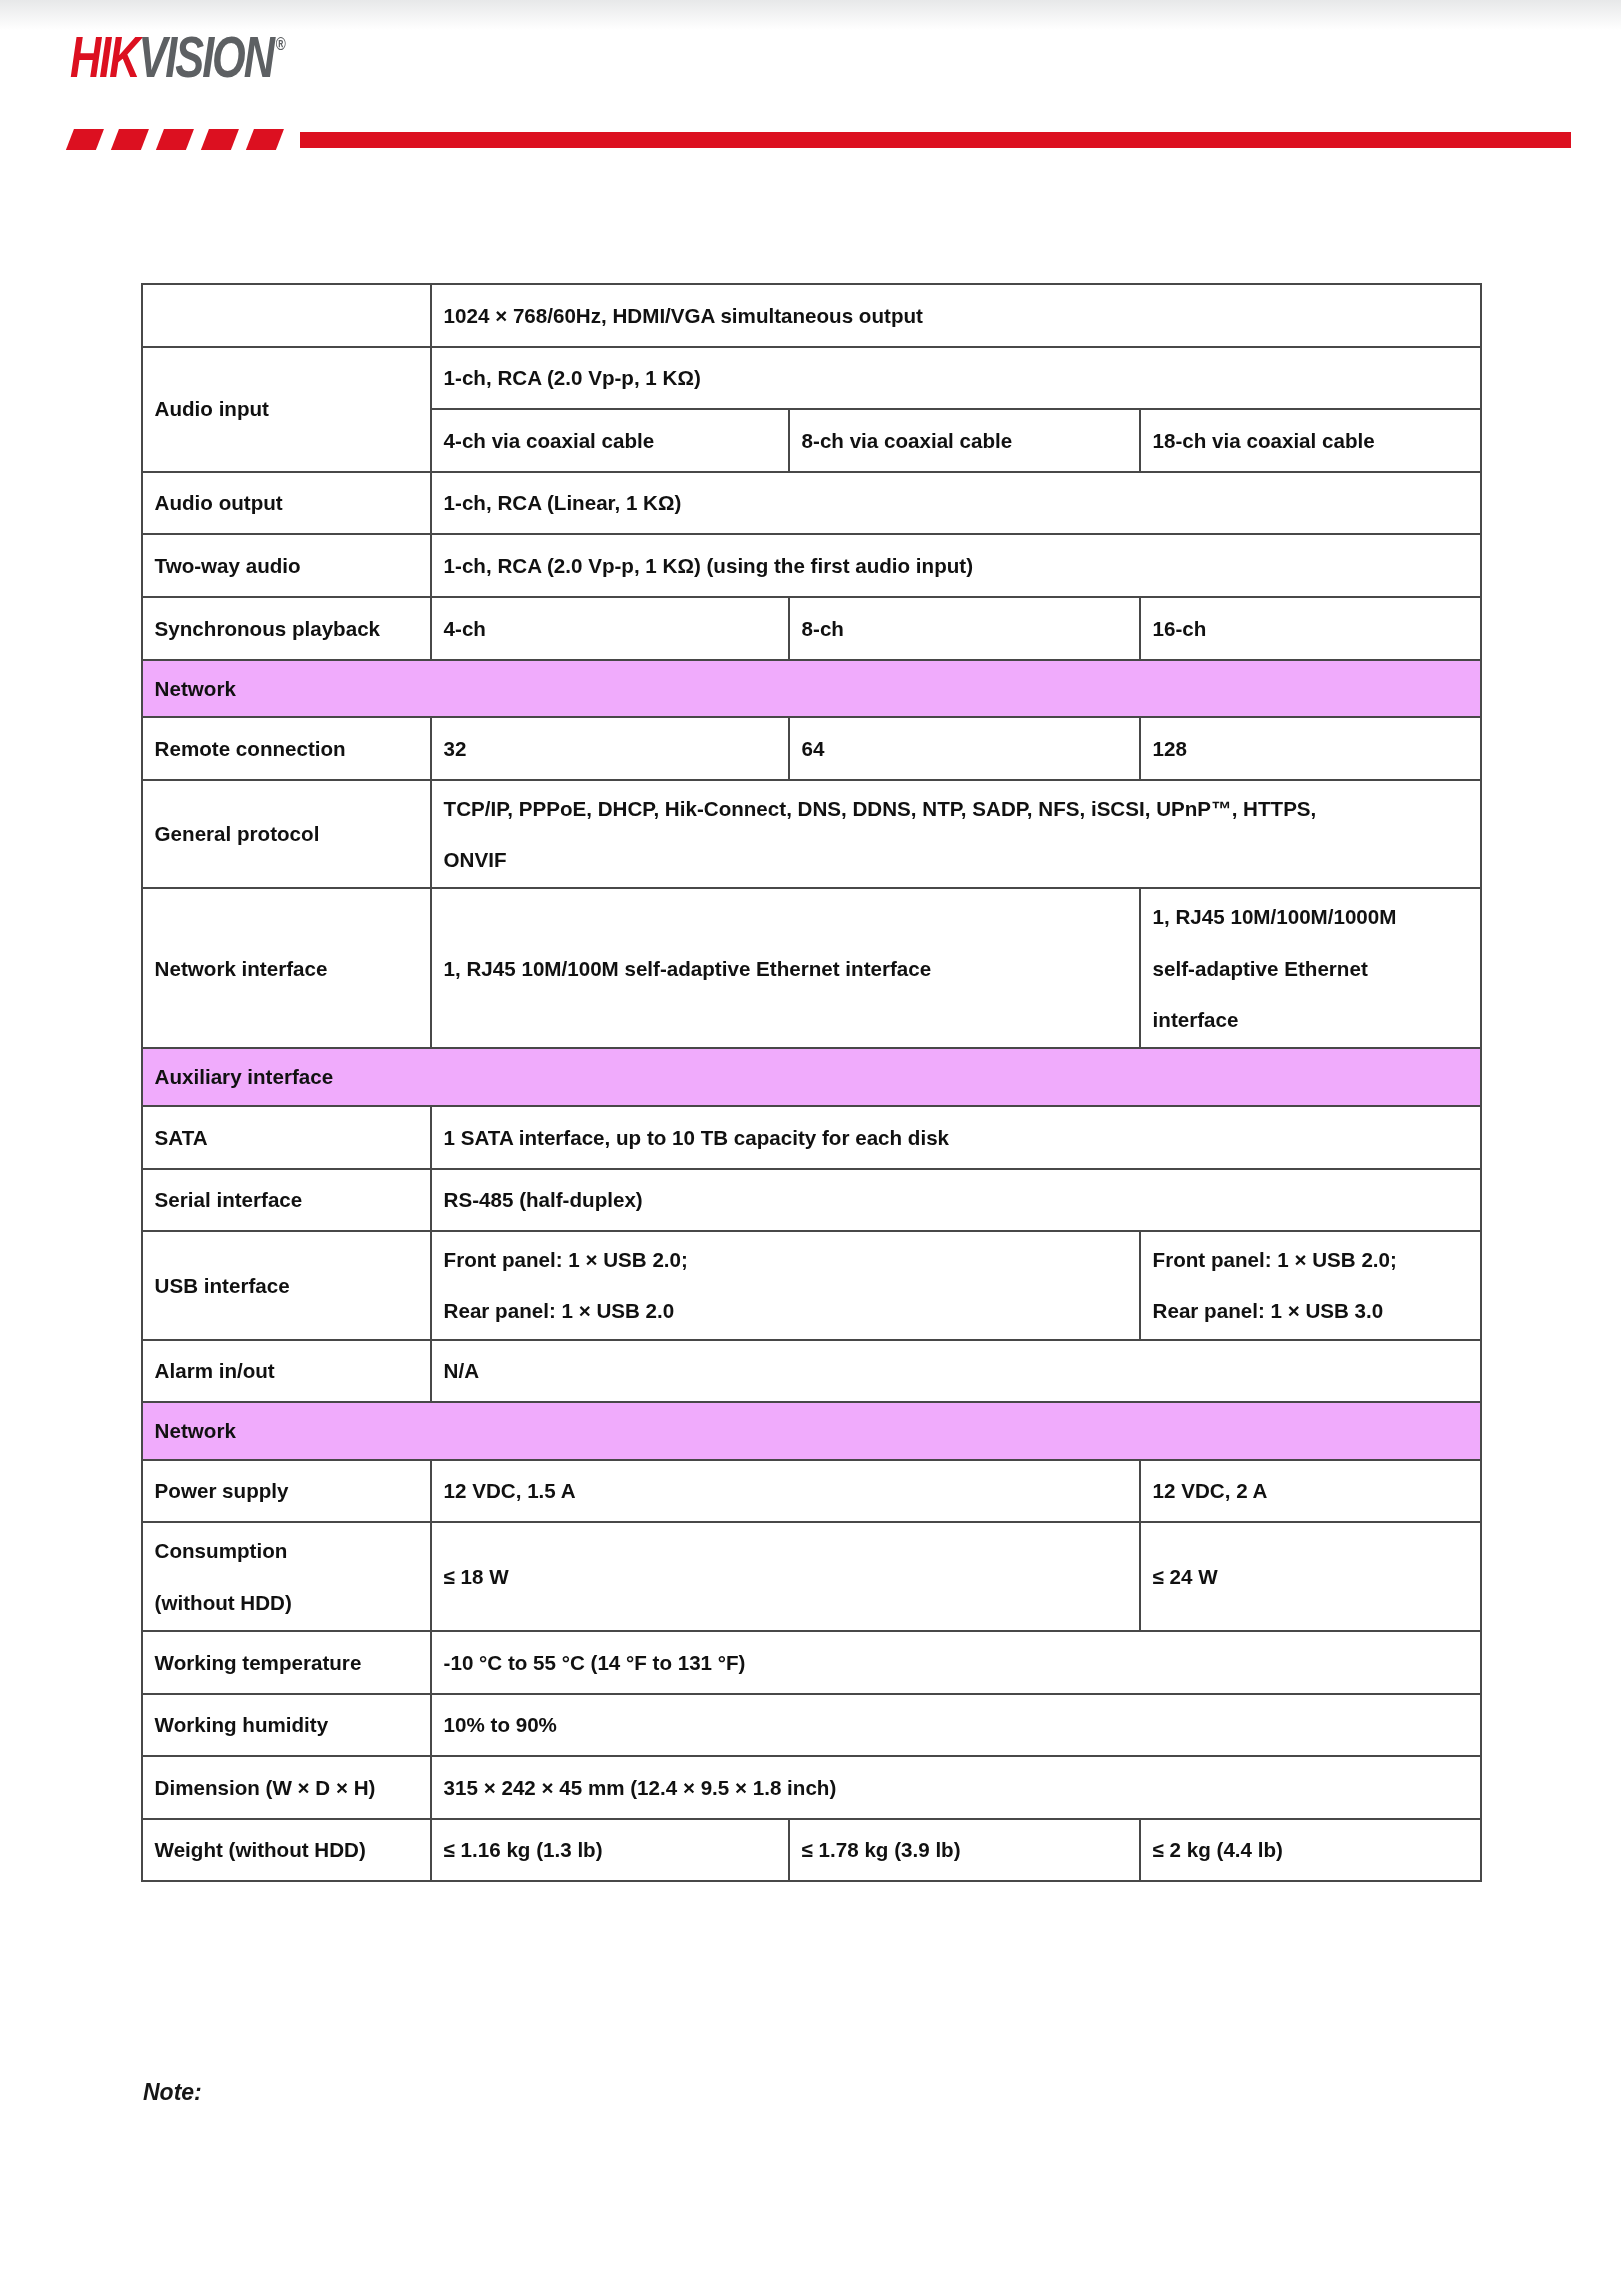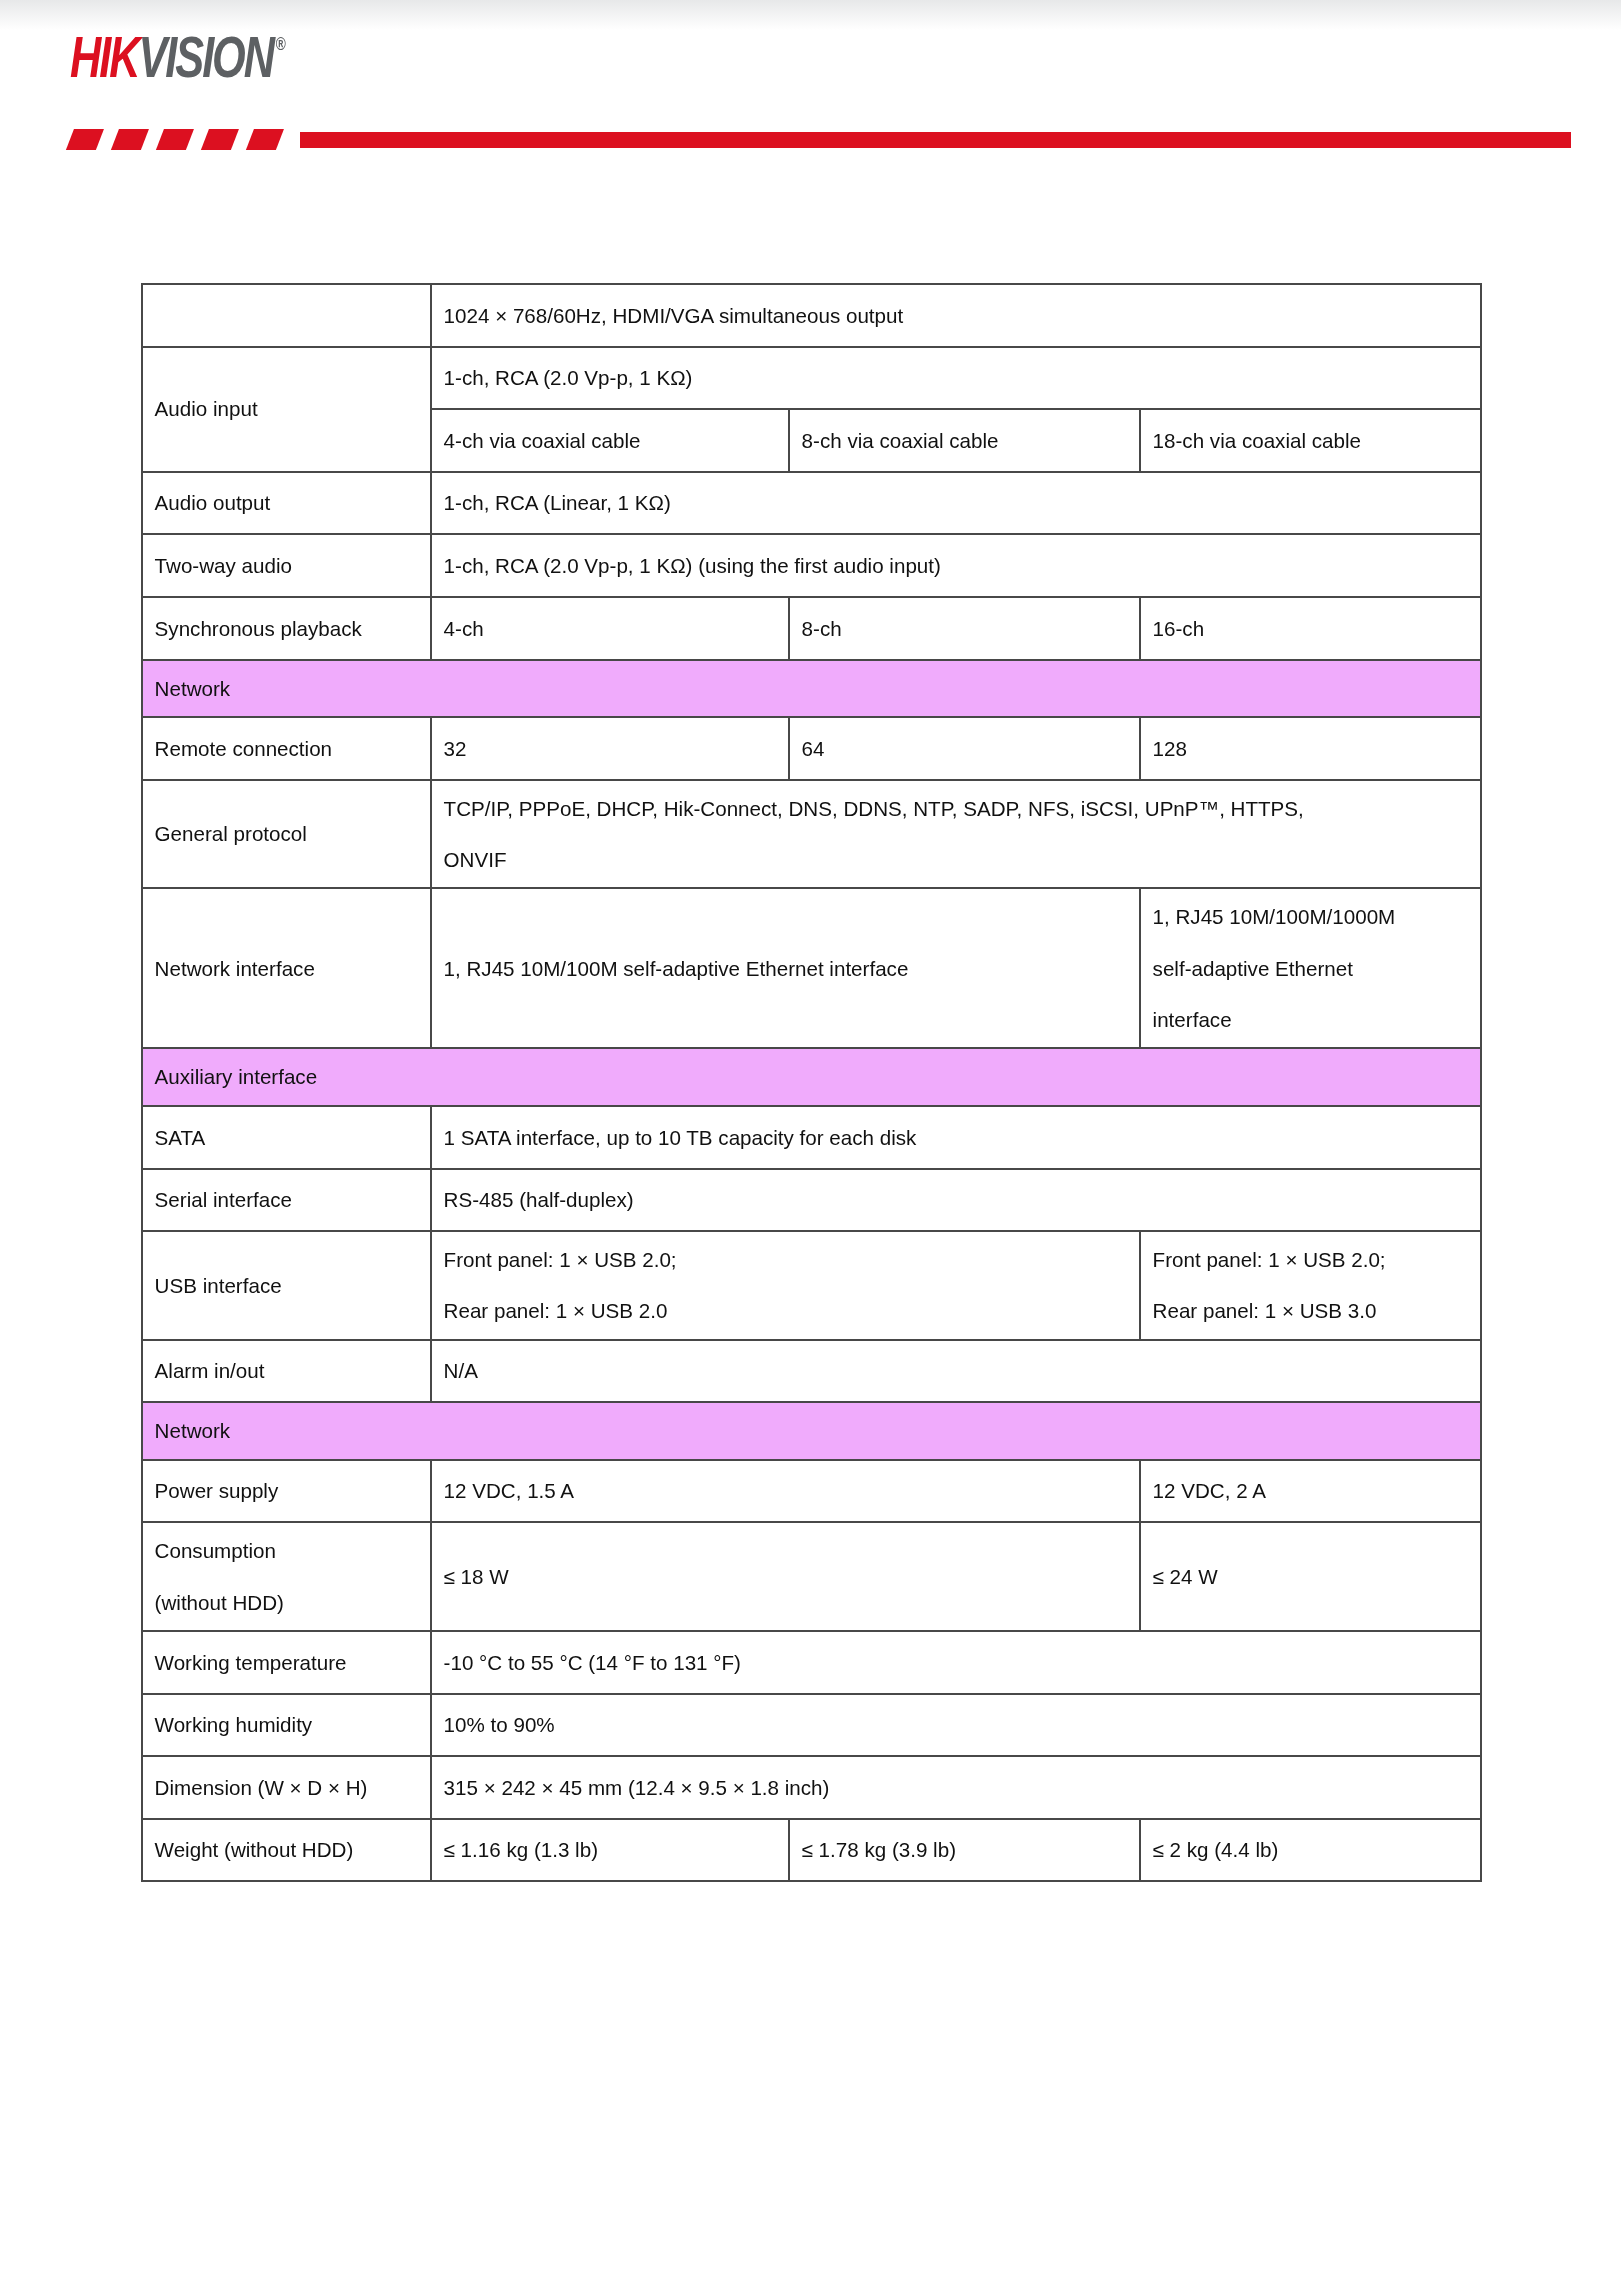--- a/index.html
+++ b/index.html
@@ -76,21 +76,21 @@
     width: 1340px;
     border-collapse: collapse;
     table-layout: fixed;
     font-size: 20.6px;
   }
   table.spec td {
     border: 2.7px solid #484848;
     vertical-align: middle;
     padding: 1.8px 11.6px;
     line-height: 2.5;
-    font-weight: normal;
+    font-weight: bold;
     height: 57px;
     white-space: pre-line;
     overflow: hidden;
     margin-top: 32px;
   }
   table.spec td.section {
     background: #f0abfc;
     height: 52px;
   }
   
@@ -238,14 +238,15 @@
       <tr>
         <td class="label">Weight (without HDD)</td>
         <td class="value">≤ 1.16 kg (1.3 lb)</td>
         <td class="value">≤ 1.78 kg (3.9 lb)</td>
         <td class="value">≤ 2 kg (4.4 lb)</td>
       </tr>
     </tbody>
 </table>
 
 <div class="note">
+  <div class="note-title">Note:</div>
 </div>
 
 
 </body></html>

